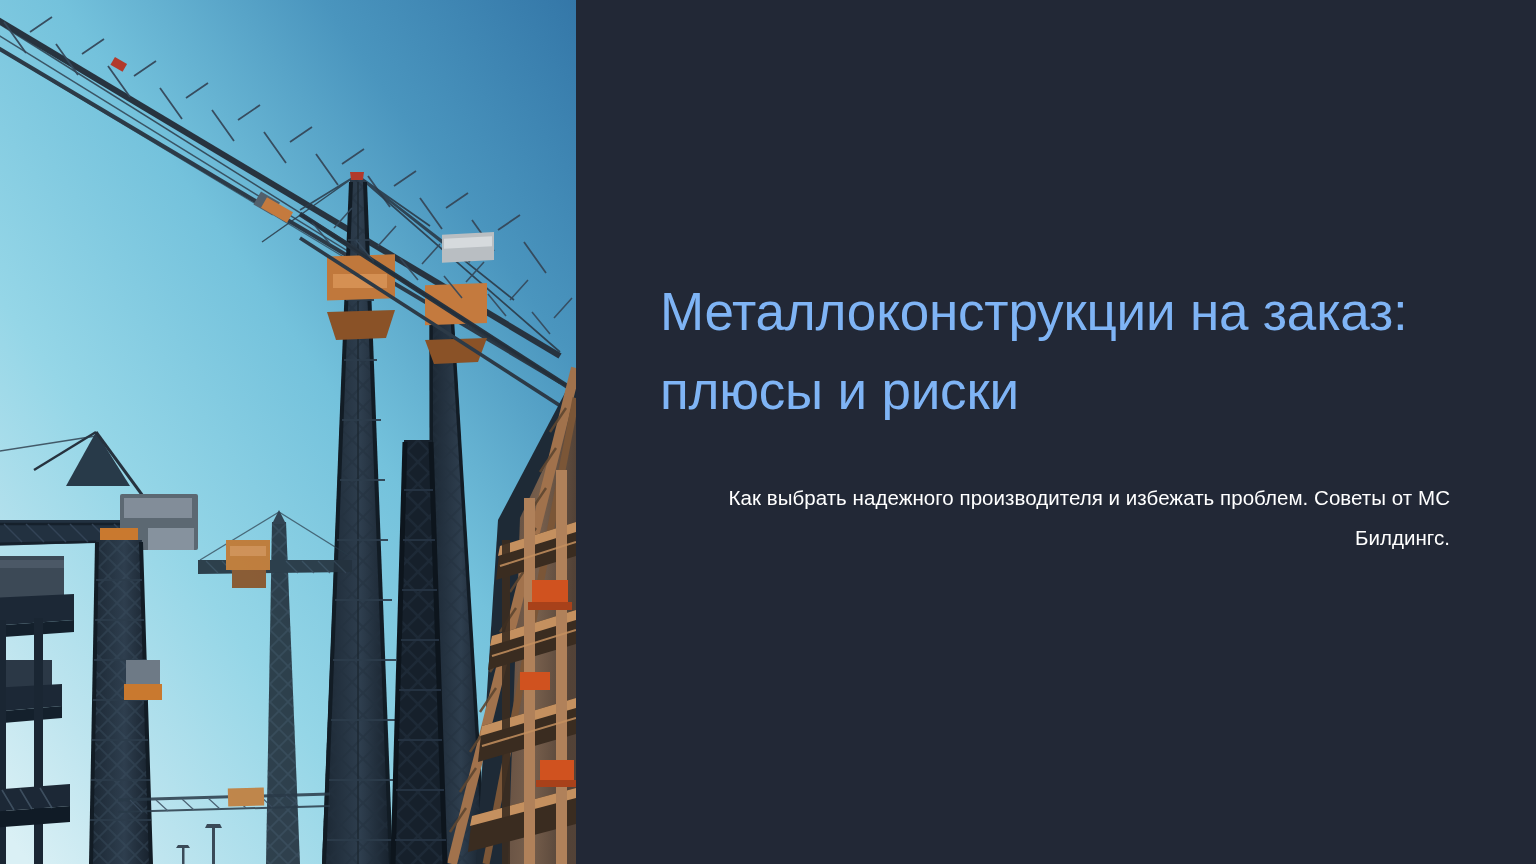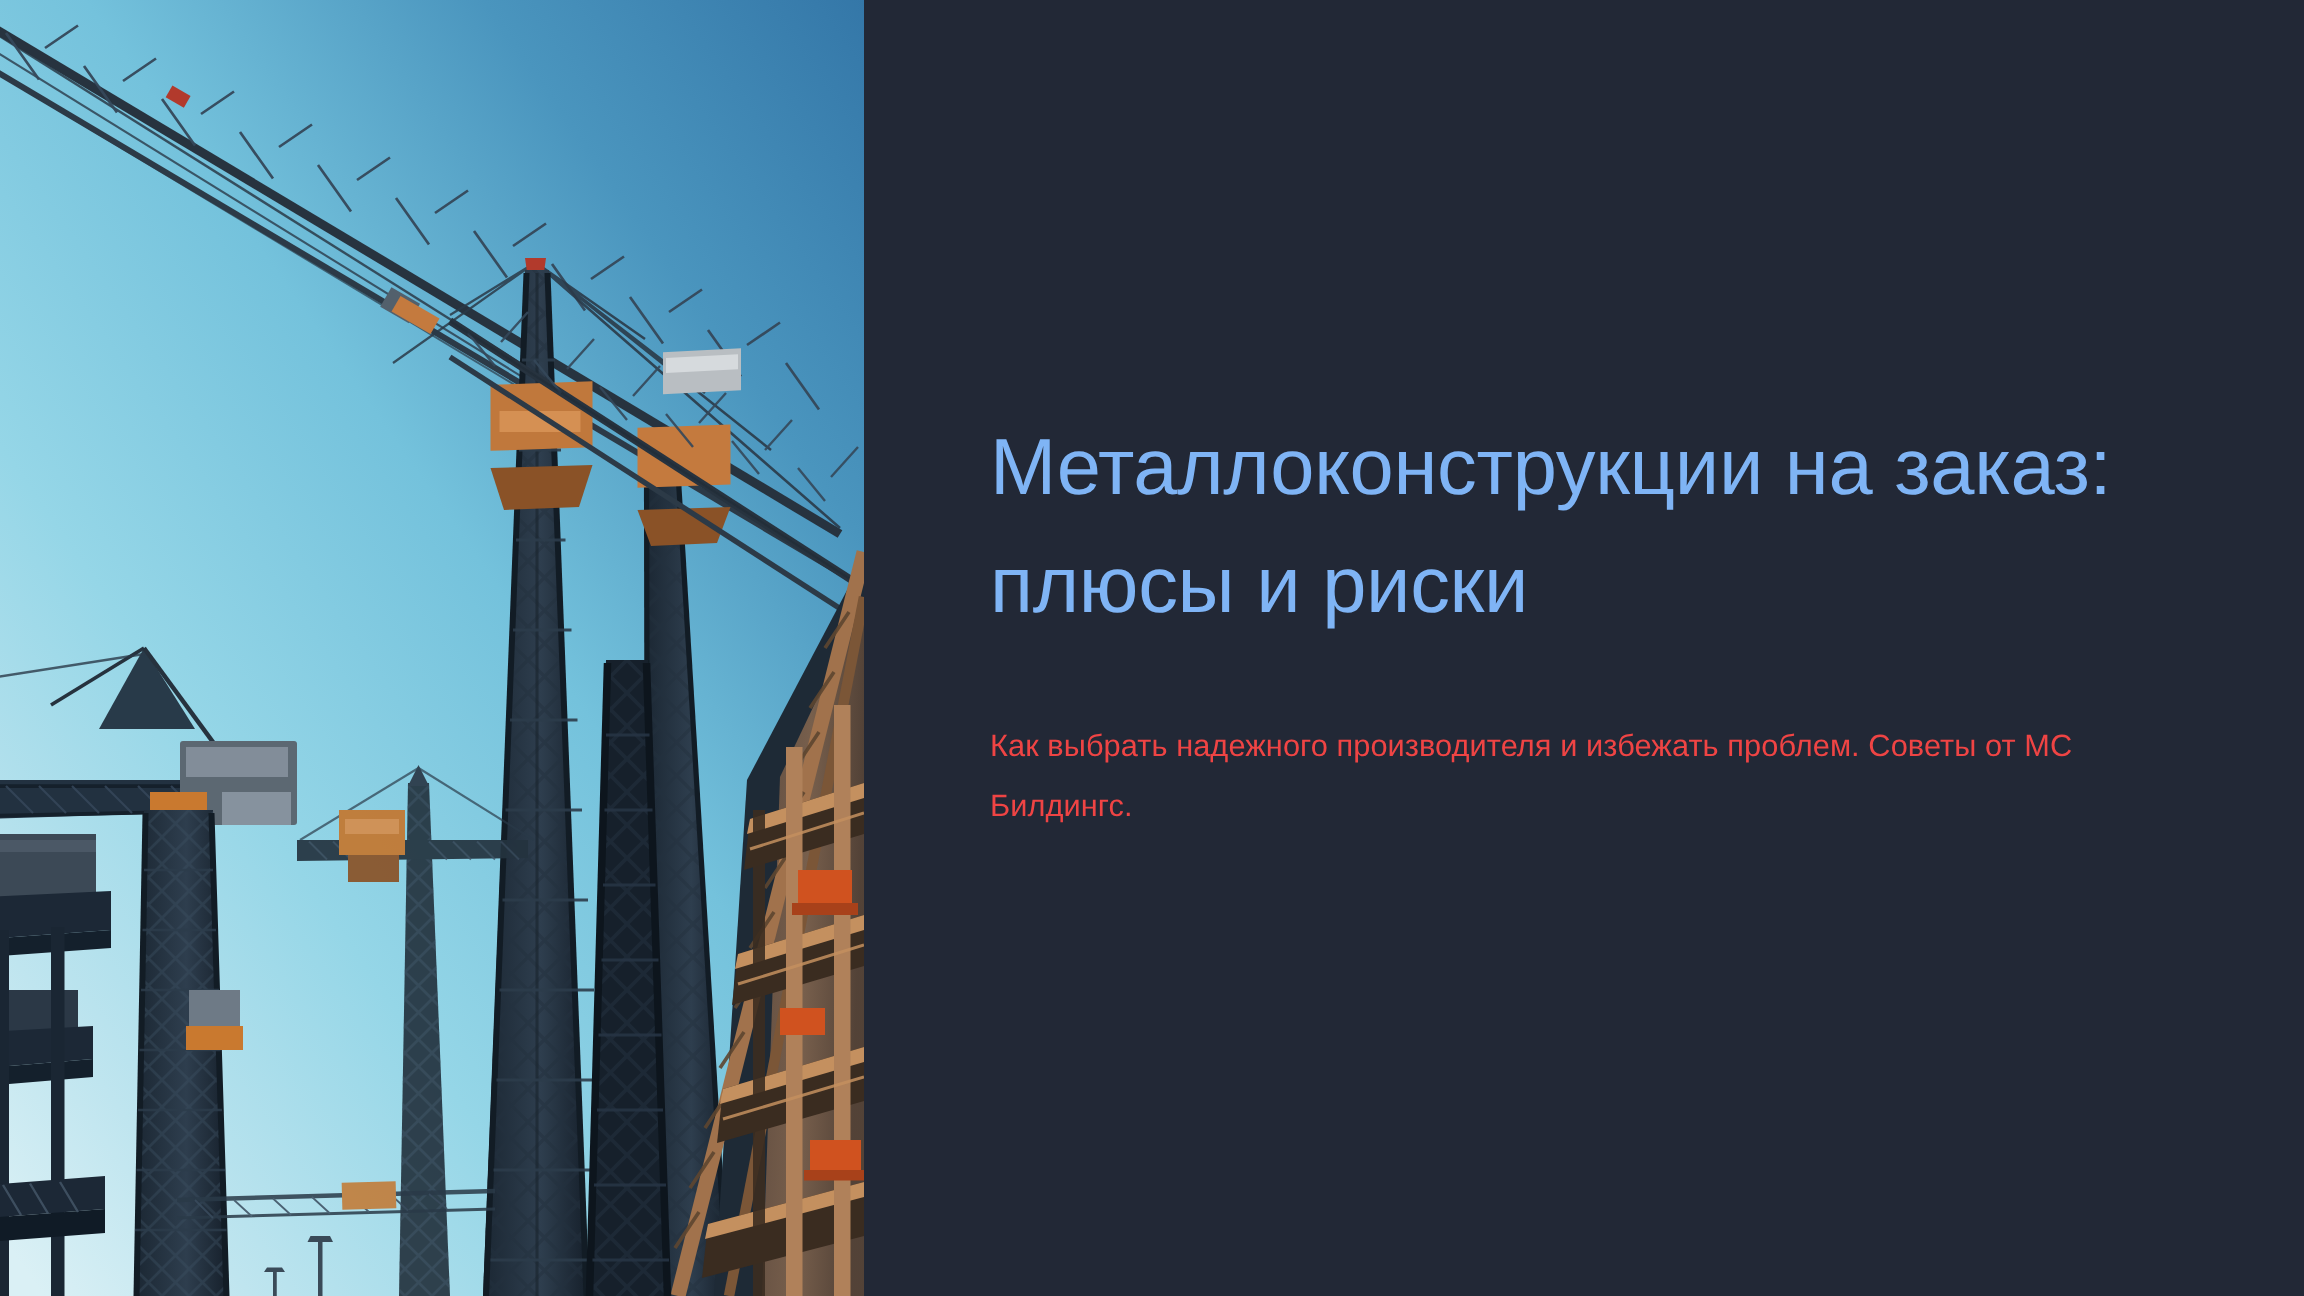--- a/index.html
+++ b/index.html
@@ -65,26 +65,27 @@
     font-weight: 400;
     letter-spacing: -0.2px;
     margin-top: 272px;
     max-width: 790px;
   }
 
   .subhead {
     margin: 0;
     padding: 0;
     margin-top: 48px;
-    color: #ef4444;
+    color: #ffffff;
     font-size: 20.5px;
     line-height: 40px;
     font-weight: 400;
     letter-spacing: 0.05px;
     max-width: 790px;
+    text-align: right;
   }
 </style>
 </head>
 <body>
 
 <div class="slide">
 
   <div class="photo-panel">
     <svg class="photo-svg" viewBox="0 0 576 864" preserveAspectRatio="xMidYMid slice">
       <defs>

